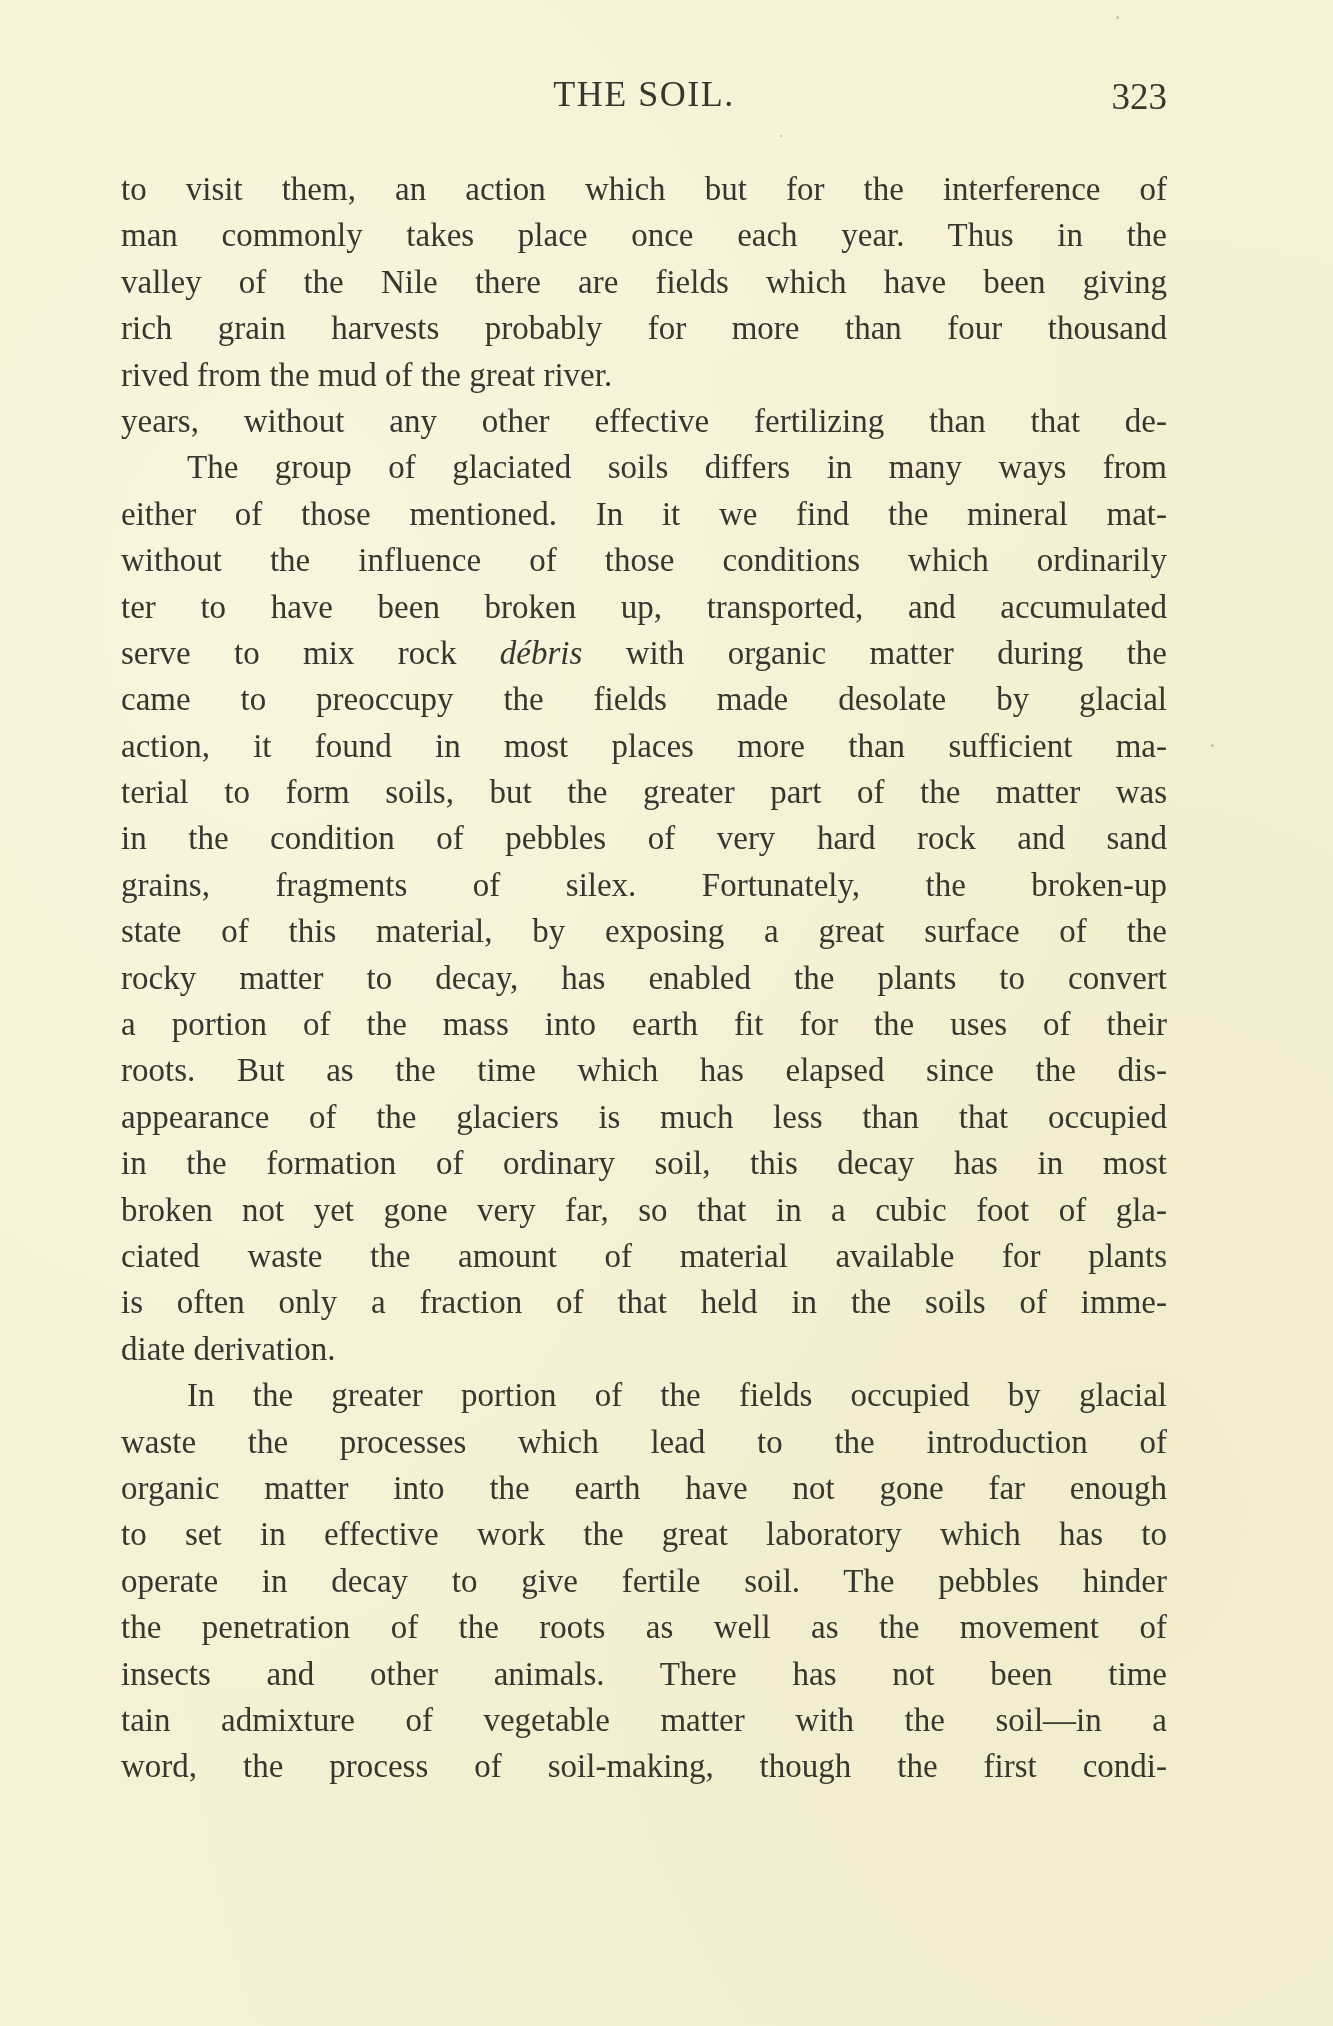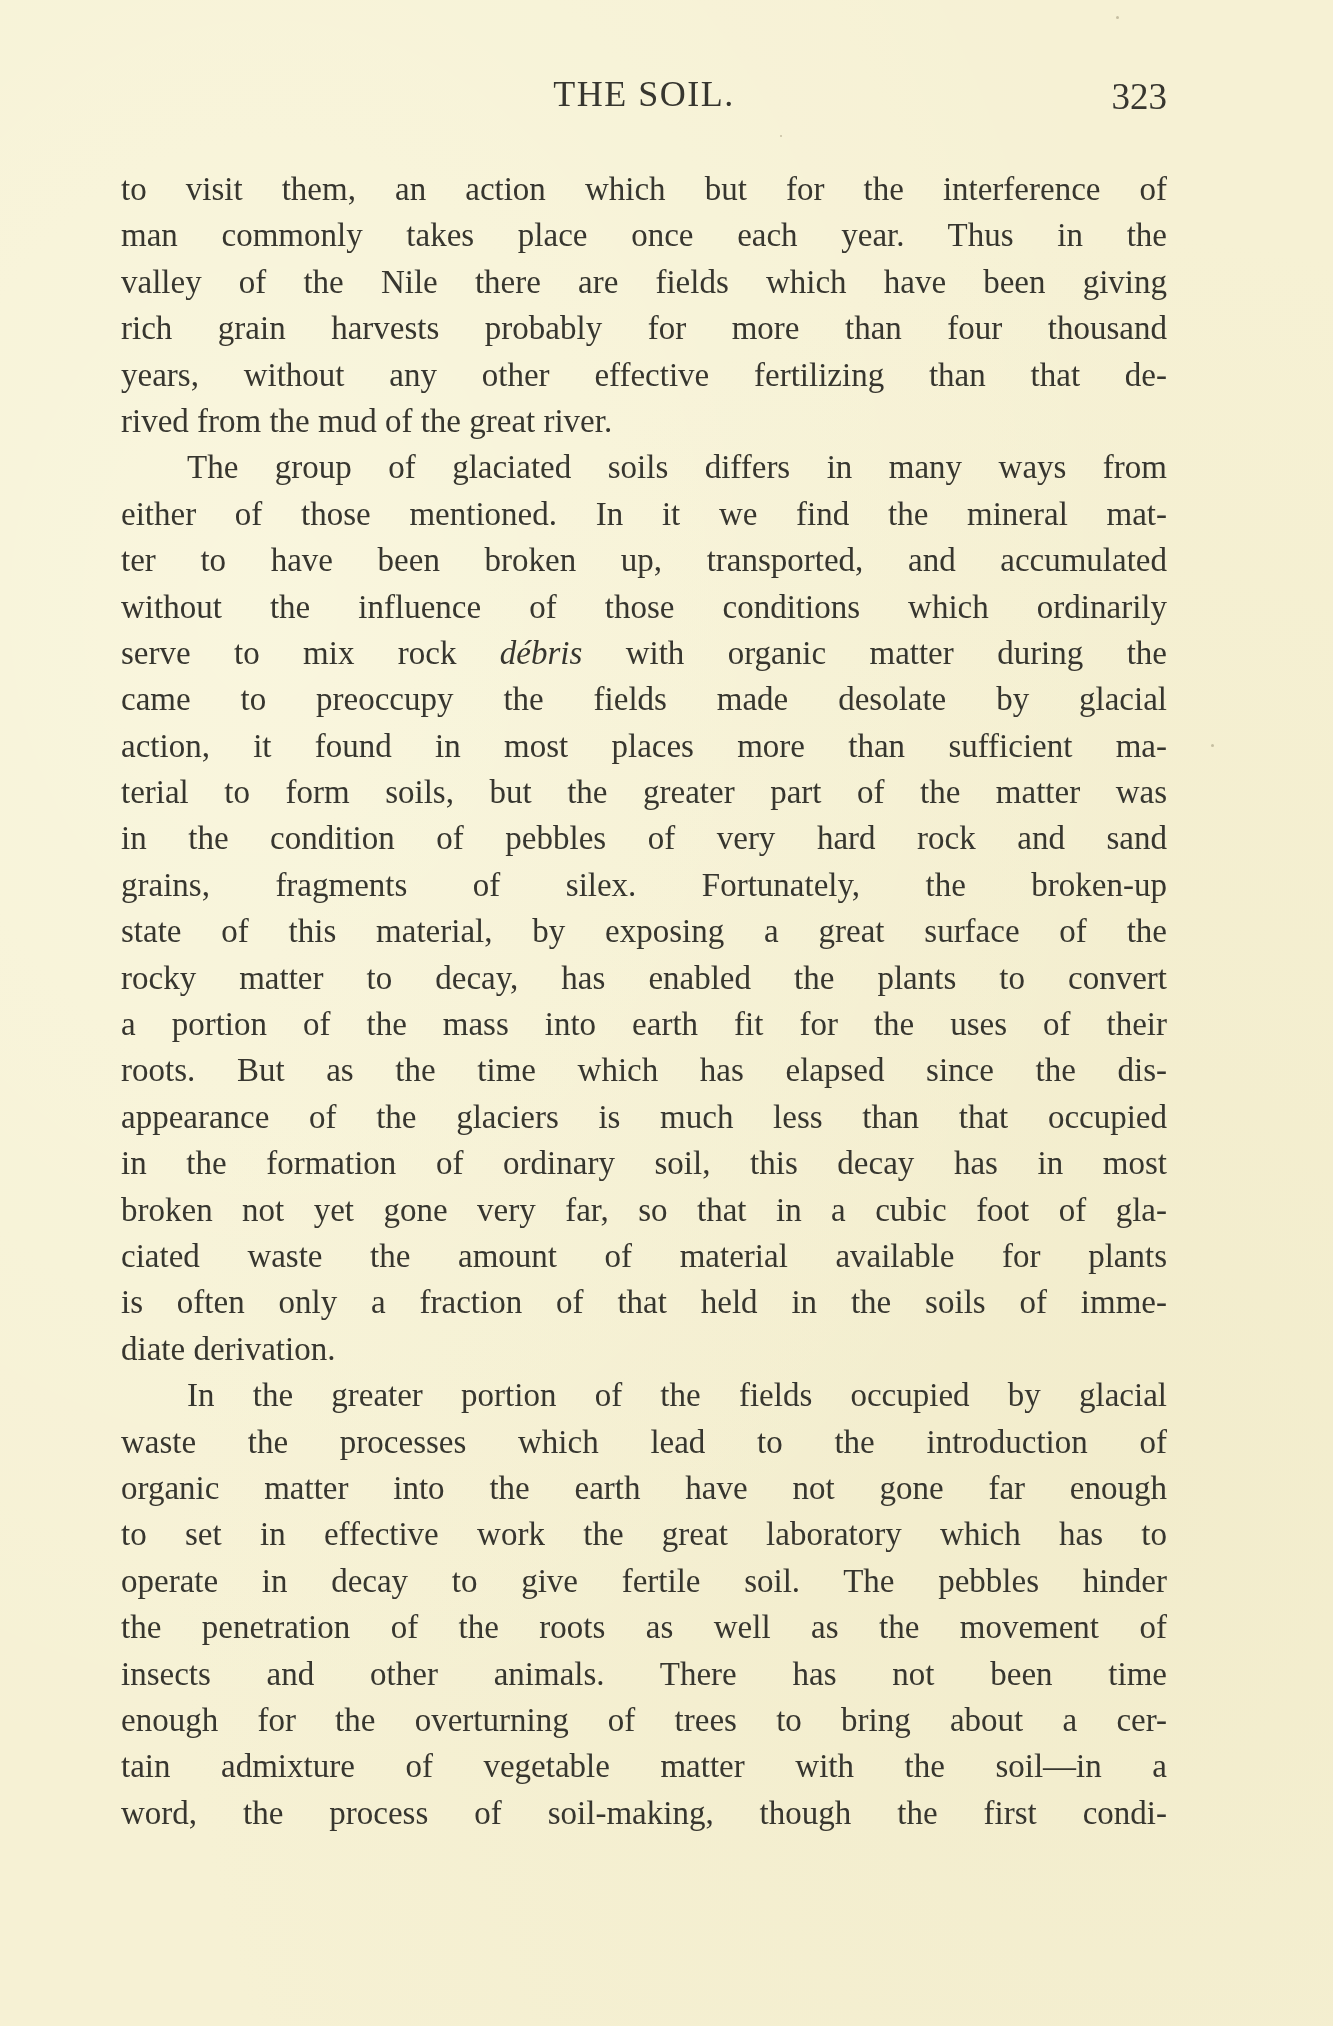--- a/index.html
+++ b/index.html
@@ -108,37 +108,37 @@
       </div>
       <div class="line">
         <span class="jline">man commonly takes place once each year.  Thus in the</span>
       </div>
       <div class="line">
         <span class="jline">valley of the Nile there are fields which have been giving</span>
       </div>
       <div class="line">
         <span class="jline">rich grain harvests probably for more than four thousand</span>
       </div>
-      <div class="line">
-        <span class="jline">years, without any other effective fertilizing than that de-</span>
-      </div>
       <div class="line last">
         <span class="jline">rived from the mud of the great river.</span>
       </div>
+      <div class="line">
+        <span class="jline">years, without any other effective fertilizing than that de-</span>
+      </div>
       <div class="line indent">
         <span class="jline">The group of glaciated soils differs in many ways from</span>
       </div>
       <div class="line">
         <span class="jline">either of those mentioned.  In it we find the mineral mat-</span>
       </div>
       <div class="line">
+        <span class="jline">without the influence of those conditions which ordinarily</span>
+      </div>
+      <div class="line">
         <span class="jline">ter to have been broken up, transported, and accumulated</span>
-      </div>
-      <div class="line">
-        <span class="jline">without the influence of those conditions which ordinarily</span>
       </div>
       <div class="line">
         <span class="jline"><span>serve to mix rock </span><em>débris</em><span> with organic matter during the</span></span>
       </div>
       <div class="line">
         <span class="jline">came to preoccupy the fields made desolate by glacial</span>
       </div>
       <div class="line">
         <span class="jline">action, it found in most places more than sufficient ma-</span>
       </div>
@@ -194,23 +194,20 @@
         <span class="jline">to set in effective work the great laboratory which has to</span>
       </div>
       <div class="line">
         <span class="jline">operate in decay to give fertile soil.  The pebbles hinder</span>
       </div>
       <div class="line">
         <span class="jline">the penetration of the roots as well as the movement of</span>
       </div>
       <div class="line">
         <span class="jline">insects and other animals.  There has not been time</span>
-      </div>
-      <div class="line">
-        <span class="jline">enough for the overturning of trees to bring about a cer-</span>
       </div>
       <div class="line">
         <span class="jline">tain admixture of vegetable matter with the soil—in a</span>
       </div>
       <div class="line">
         <span class="jline">word, the process of soil-making, though the first condi-</span>
       </div>
     </div>
 
   <div class="speck" style="left:1116px; top:16px;"></div>

